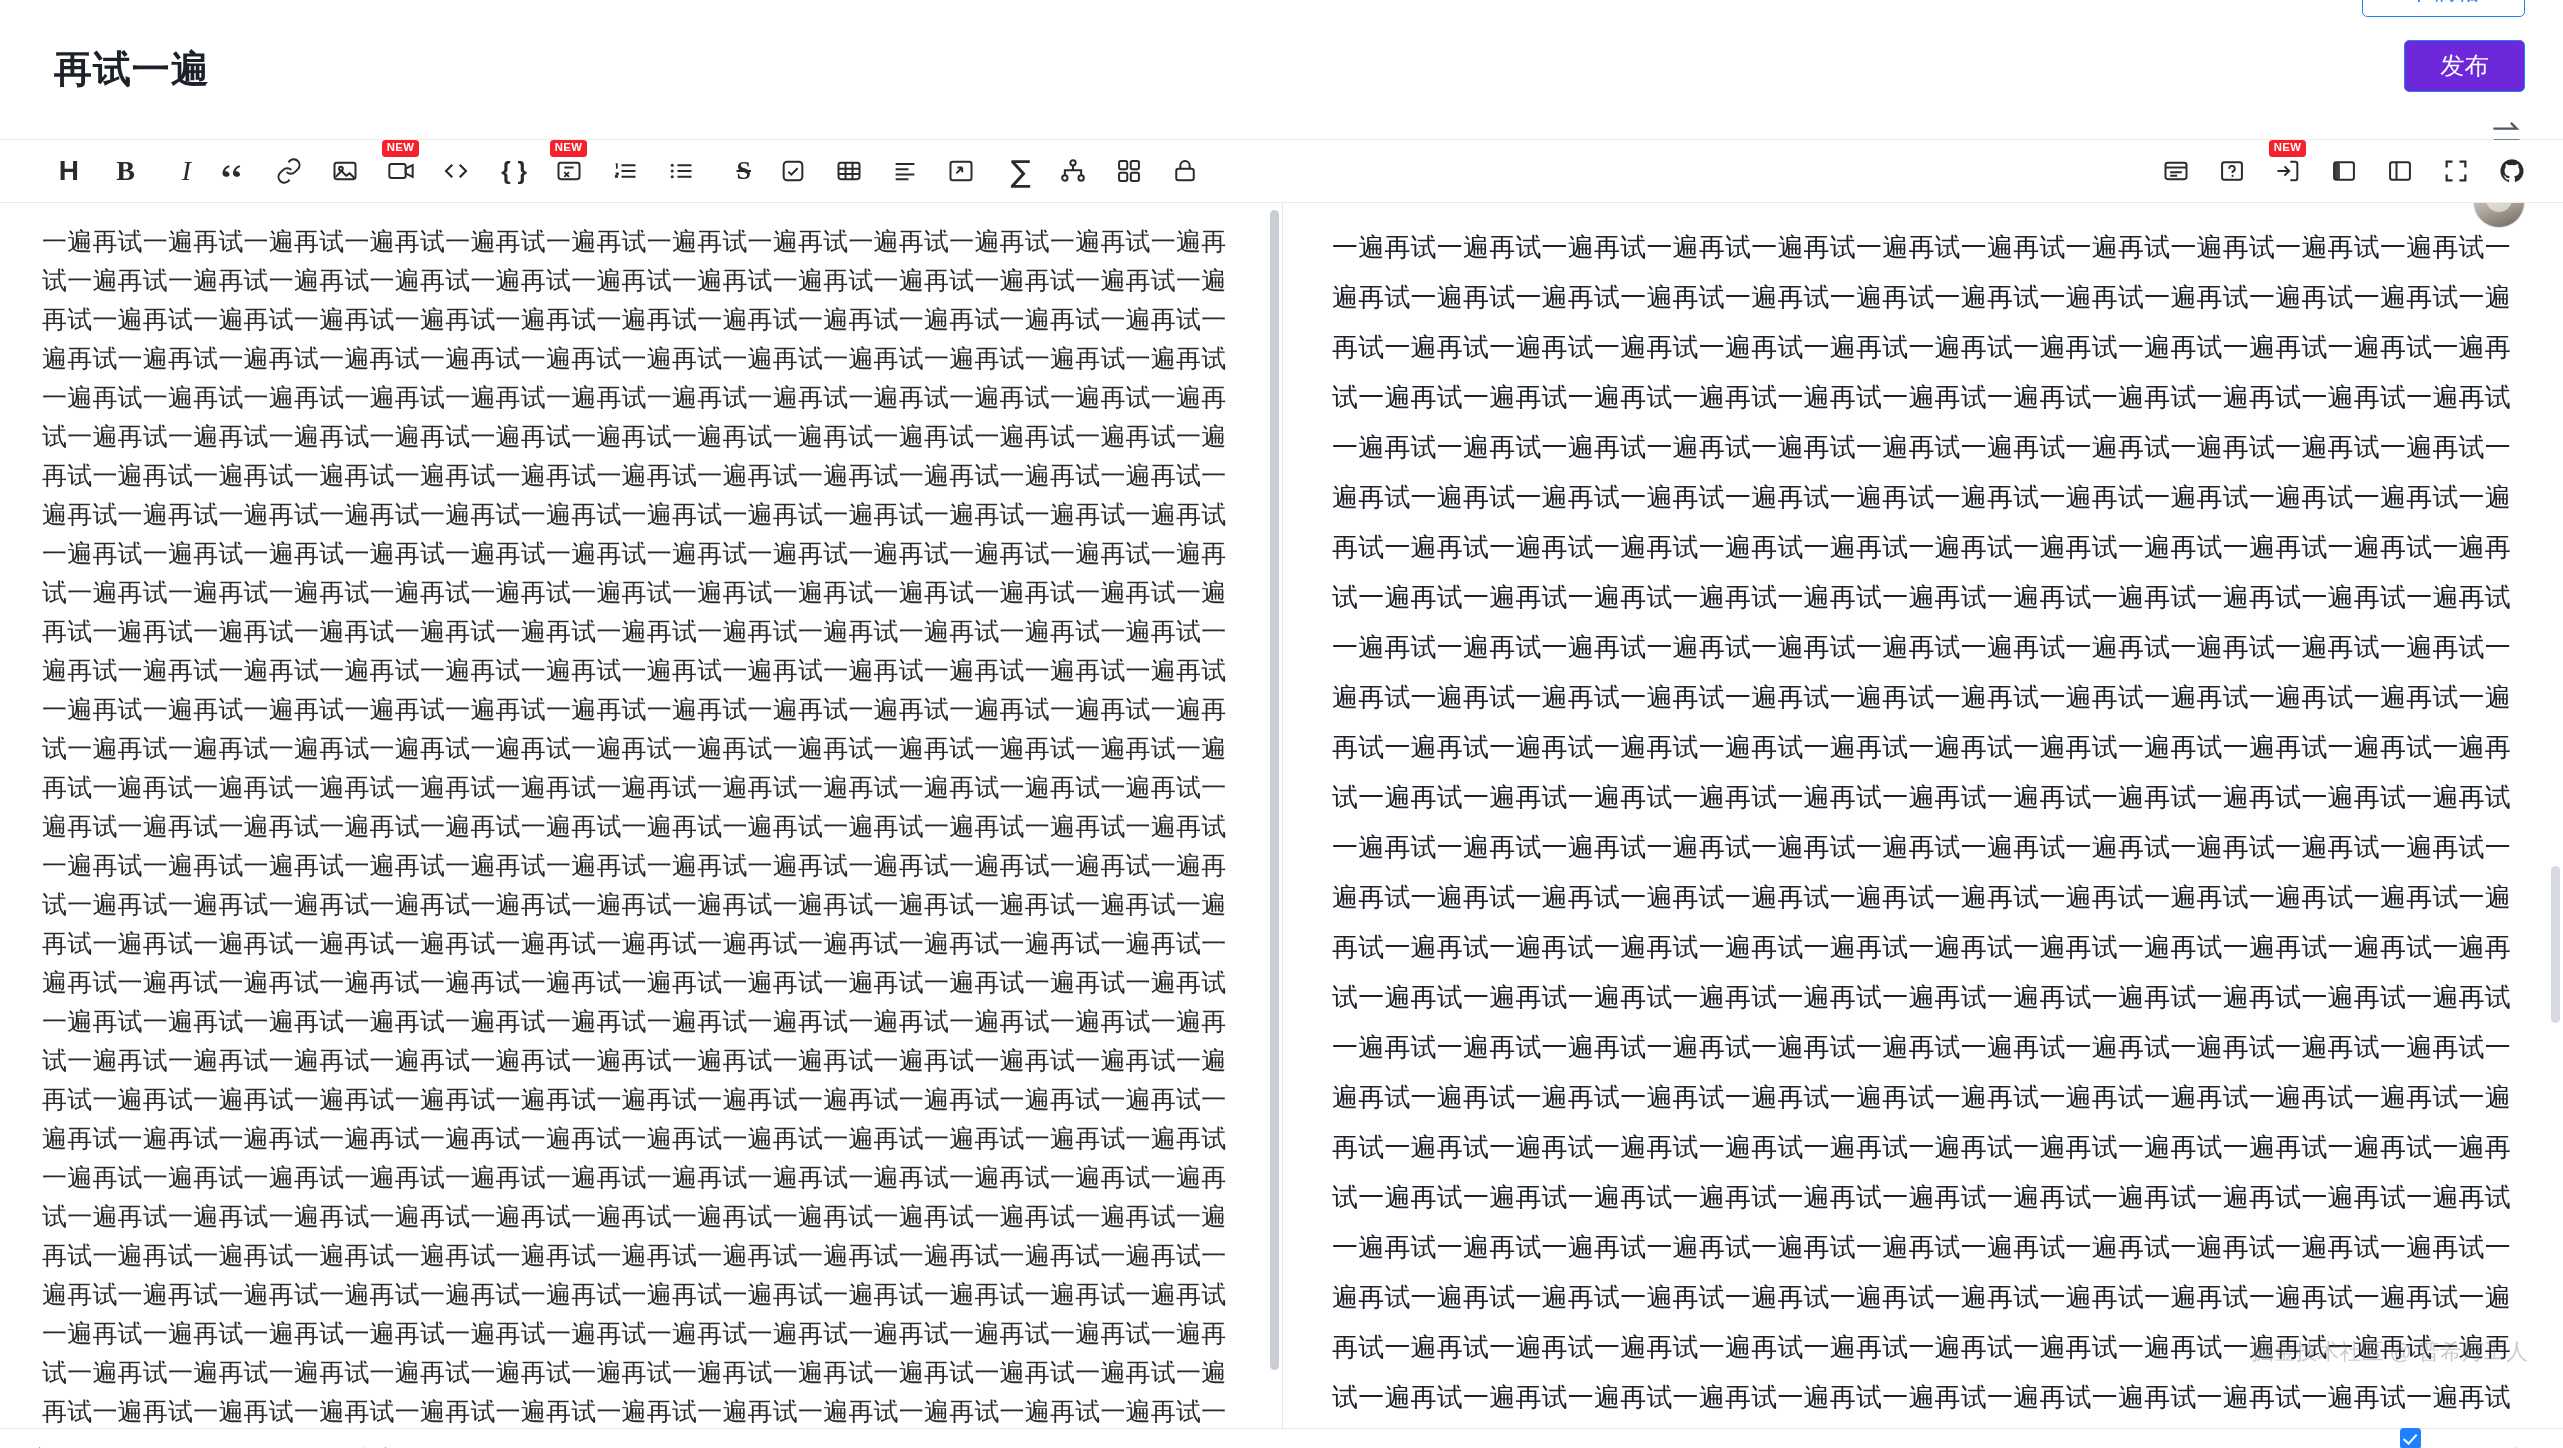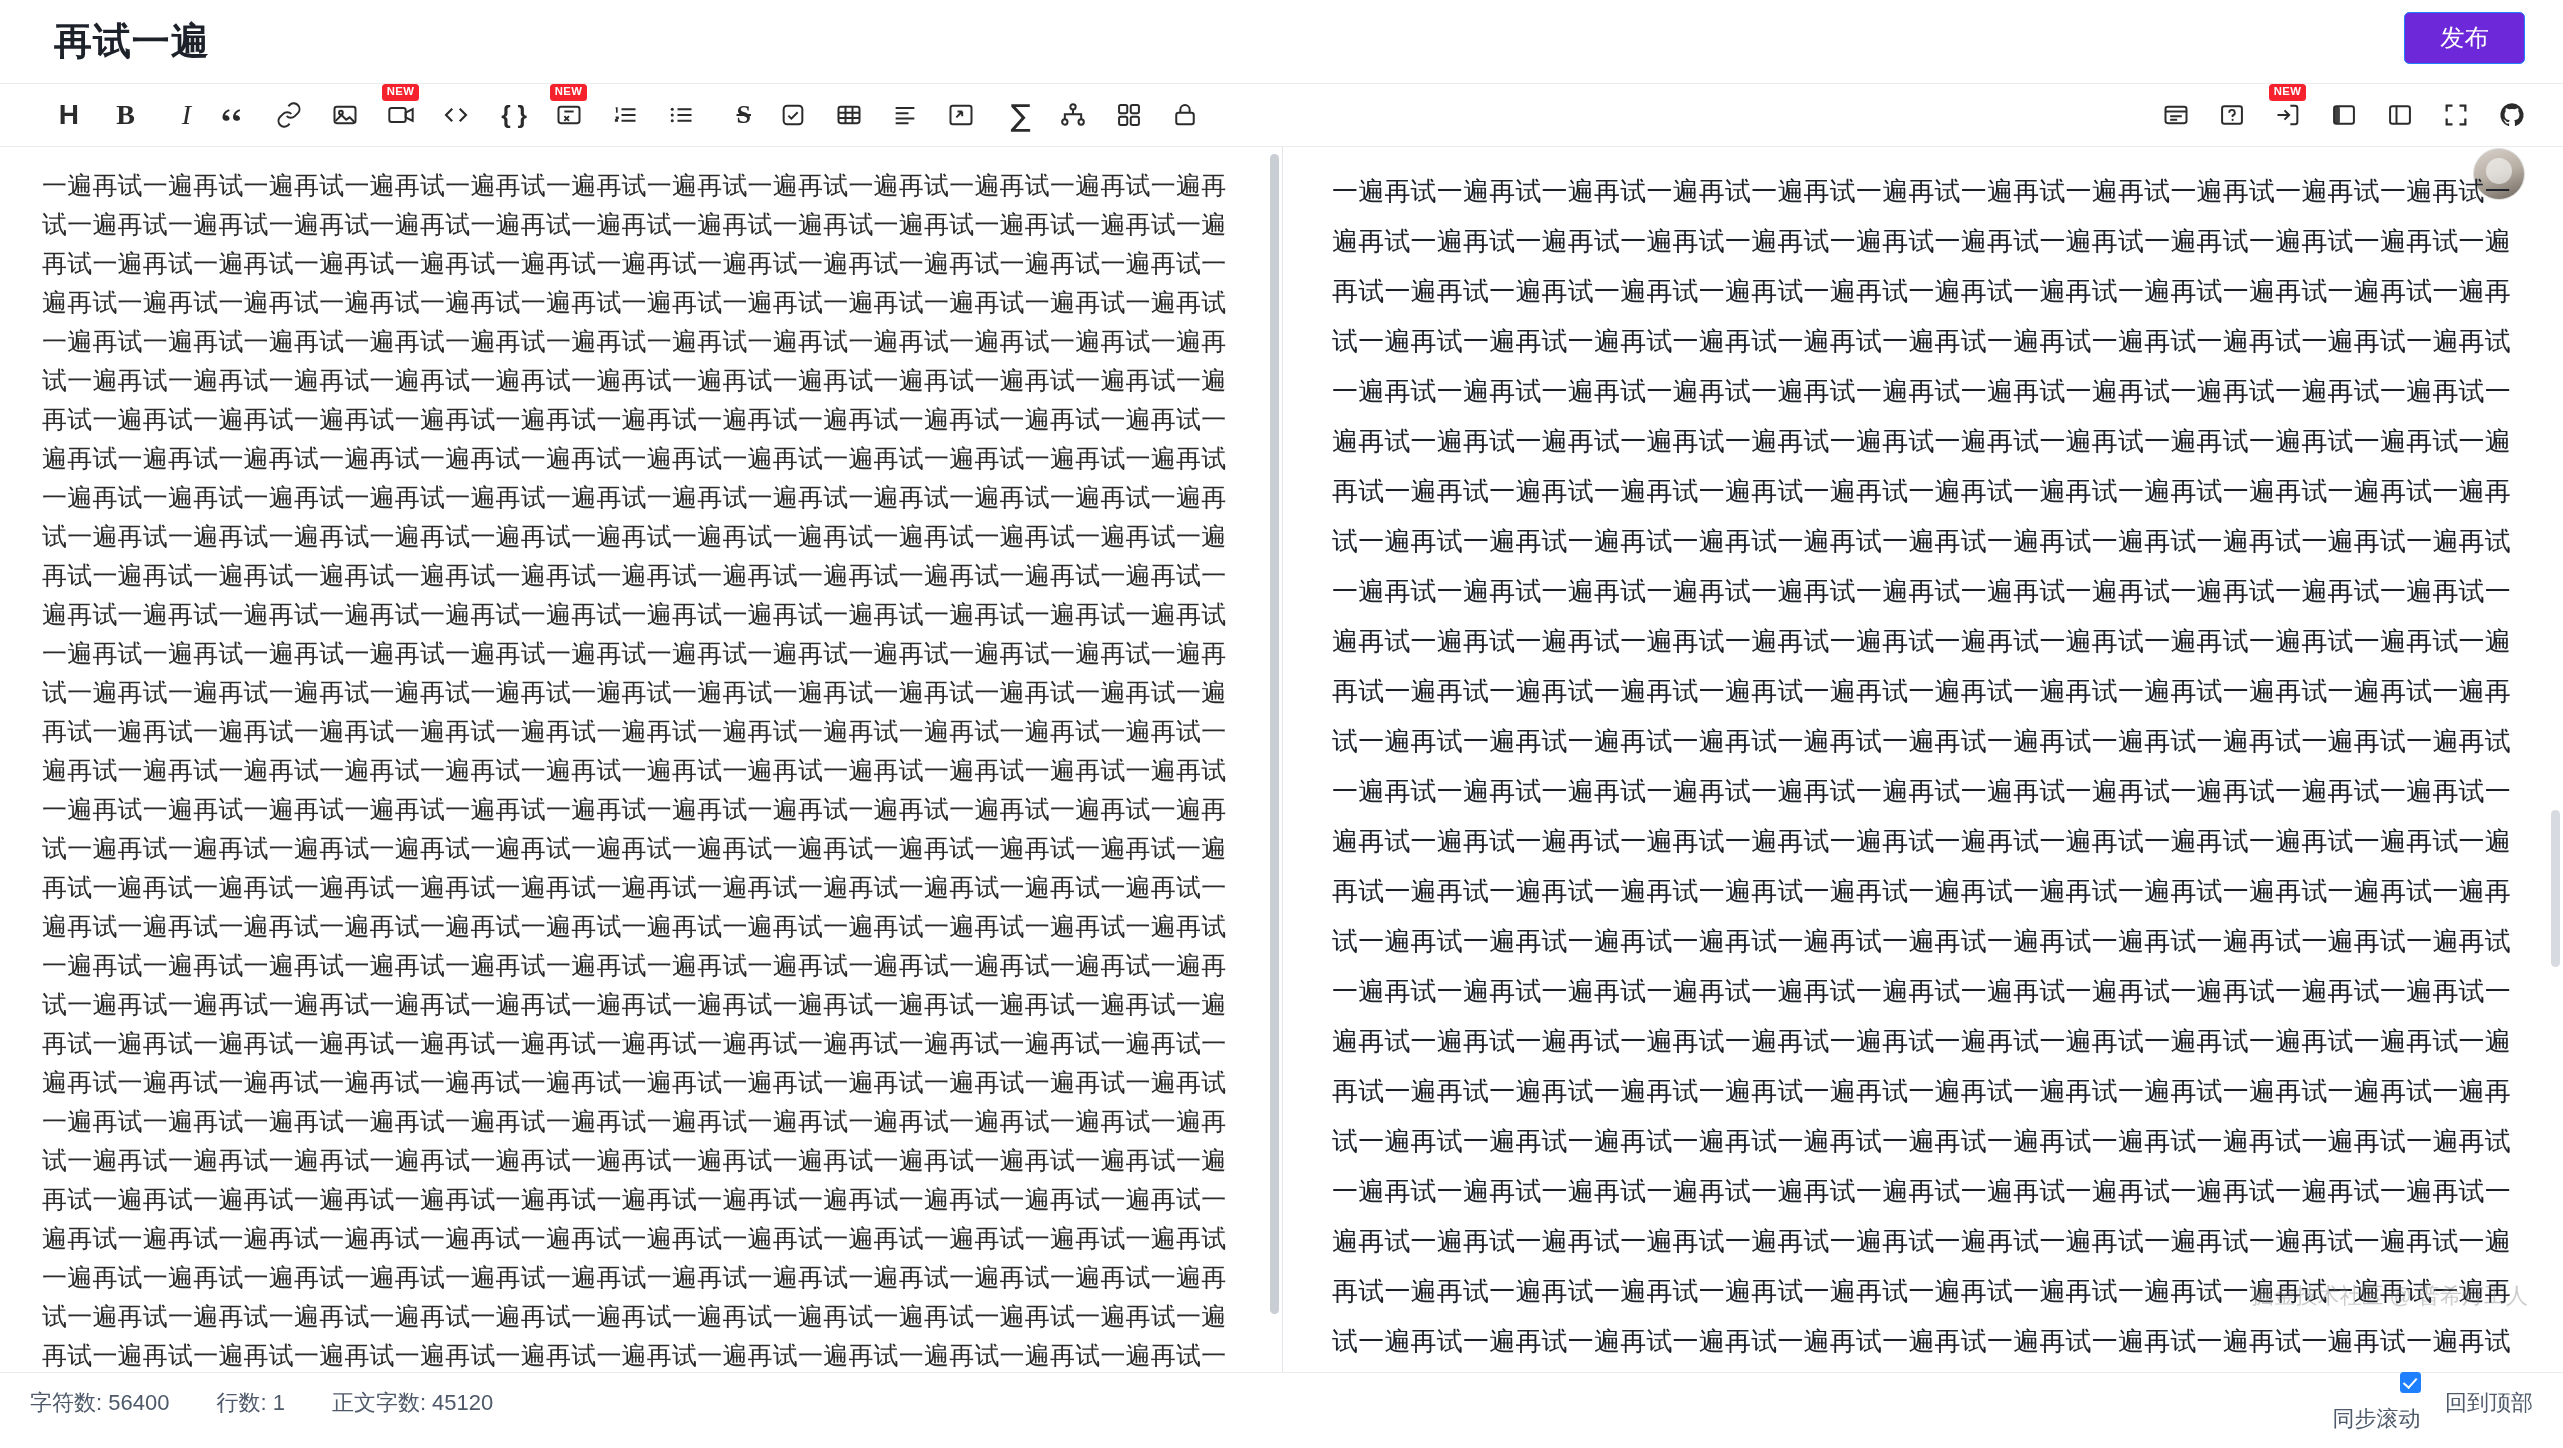--- a/index.html
+++ b/index.html
@@ -7,21 +7,21 @@
     margin: 0; padding: 0;
     width: 2563px; height: 1449px;
     overflow: hidden;
     background: #fff;
     font-family: "Liberation Sans", sans-serif;
   }
 
   
   .header {
     position: relative;
-    height: 84px;
+    height: 140px;
     display: flex;
     align-items: center;
     padding: 0 38px 0 54px;
     background: #fff;
     border-bottom: 0.9px solid #ebebeb;
     gap: 16px;
   }
   .doc-title {
     font-size: 38px;
     font-weight: bold;

